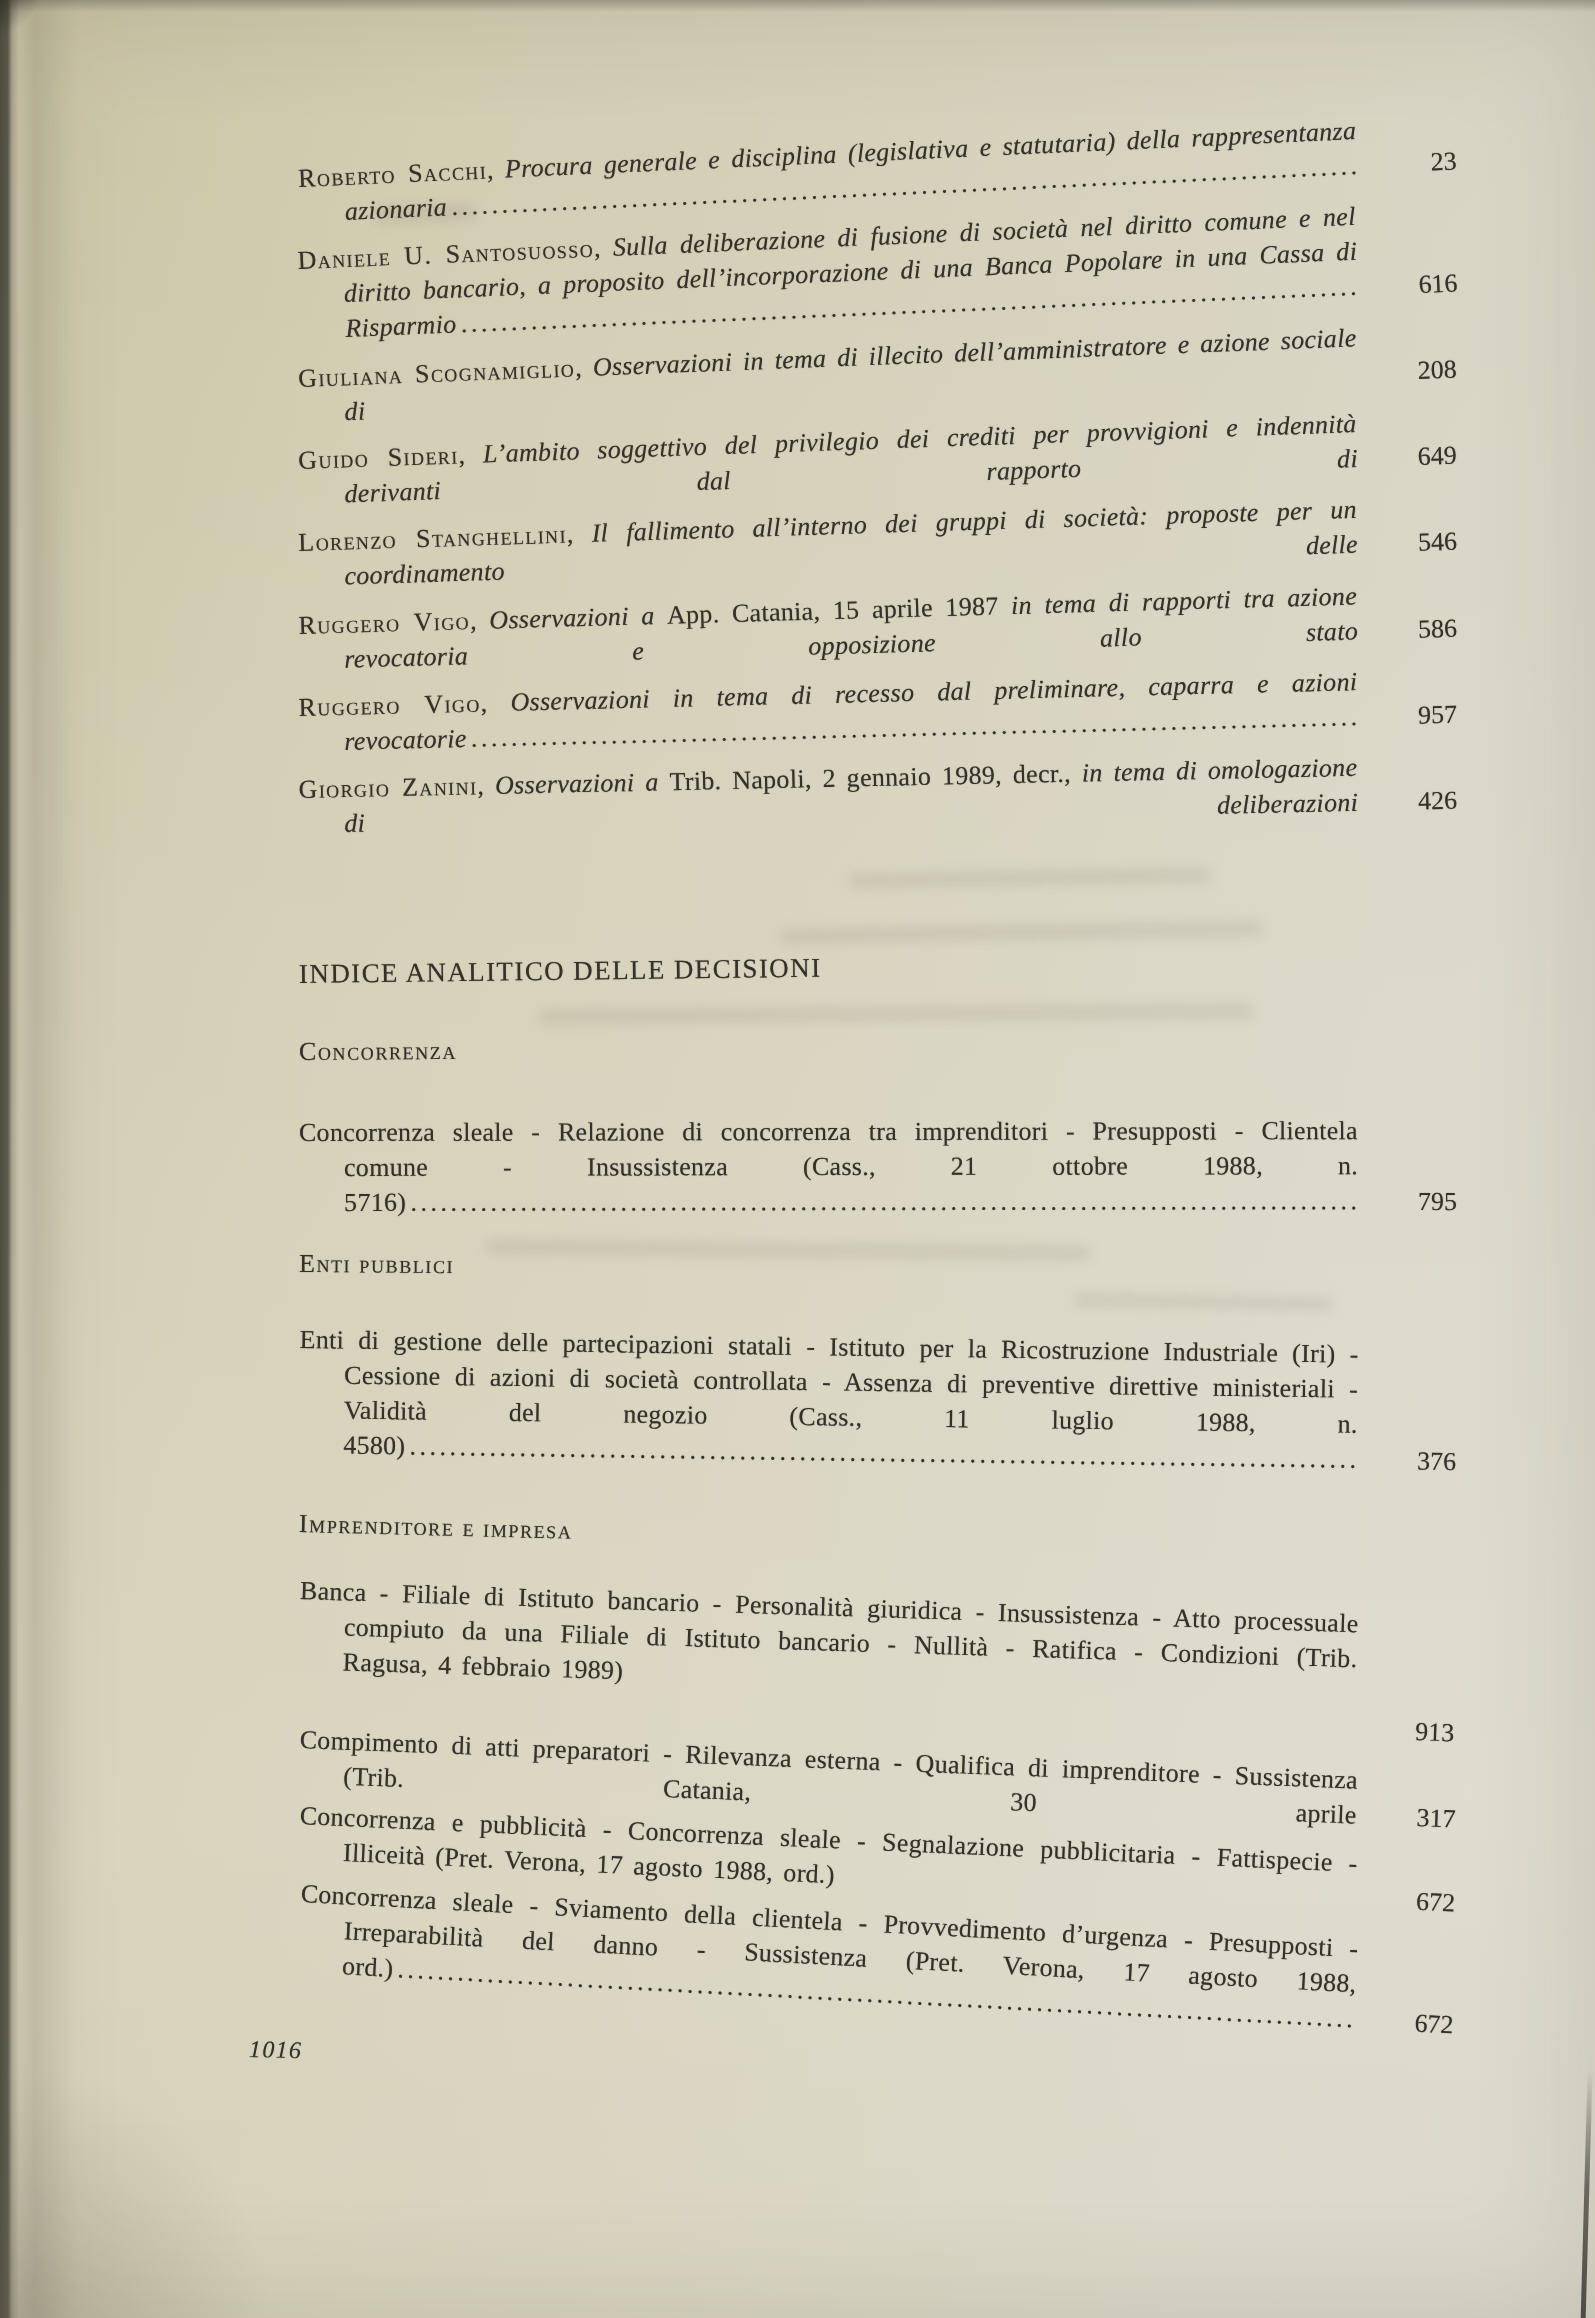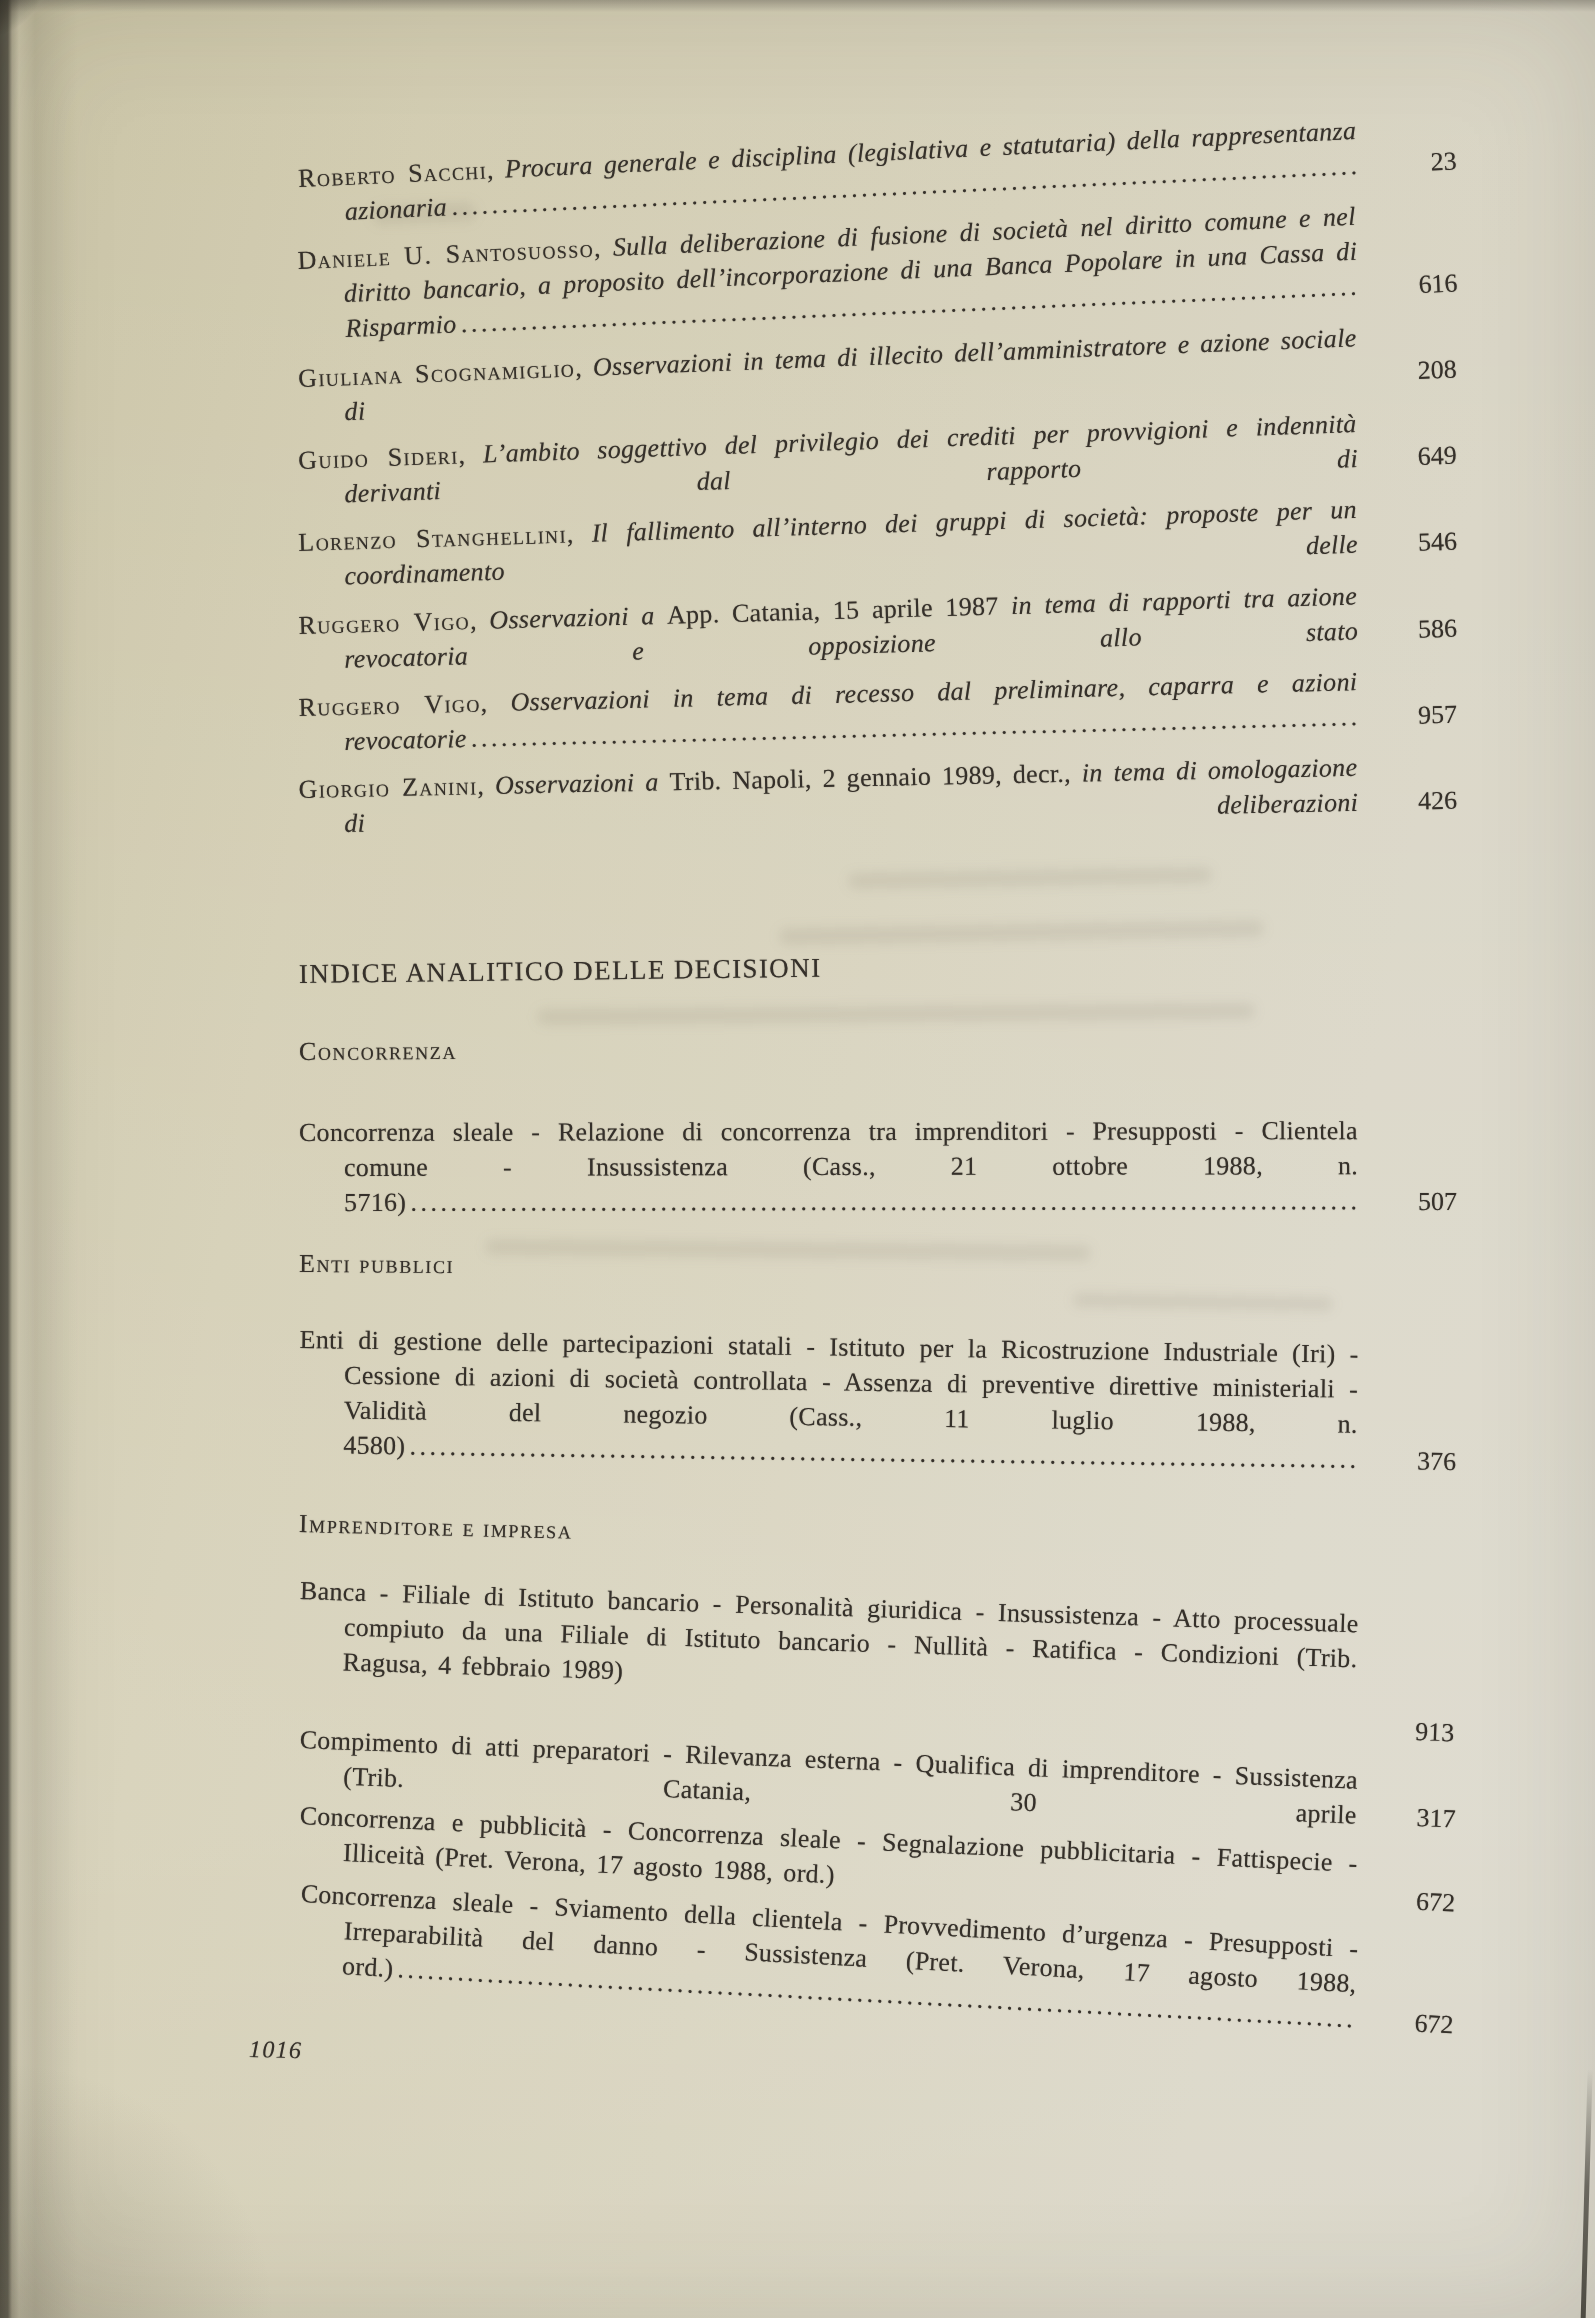--- a/index.html
+++ b/index.html
@@ -128,21 +128,21 @@
     <div class="etext" style="max-height:76px"><span class="author">Giorgio Zanini</span><span><span class="rm">, </span><span class="it">Osservazioni a </span><span class="rm">Trib. Napoli, 2 gennaio 1989, decr., </span><span class="it">in tema di omologazione di deliberazioni assembleari</span></span><span class="dots">..................................................................................................................................</span></div>
     <div class="num" style="top:35px">426</div>
   </div>
 
   <div class="heading" style="top:959px;transform:rotate(-0.7deg)">INDICE ANALITICO DELLE DECISIONI</div>
 
   <div class="seclabel" style="top:1037px;transform:rotate(-0.4deg)">Concorrenza</div>
 
   <div class="entry" style="top:1115px;transform:rotate(-0.1deg)">
     <div class="etext" style="max-height:112px"><span>Concorrenza sleale - Relazione di concorrenza tra imprenditori - Pre­supposti - Clientela comune - Insussistenza (Cass., 21 ottobre 1988, n. 5716)</span><span class="dots">..................................................................................................................................</span></div>
-    <div class="num" style="top:71px">507</div>
+    <div class="num" style="top:71px">795</div>
   </div>
 
   <div class="seclabel" style="top:1249px;transform:rotate(0.4deg)">Enti pubblici</div>
 
   <div class="entry" style="top:1322px;transform:rotate(0.8deg)">
     <div class="etext" style="max-height:147px"><span>Enti di gestione delle partecipazioni statali - Istituto per la Ricostruzio­ne Industriale (Iri) - Cessione di azioni di società controllata - As­senza di preventive direttive ministeriali - Validità del negozio (Cass., 11 luglio 1988, n. 4580)</span><span class="dots">..................................................................................................................................</span></div>
     <div class="num" style="top:106px">376</div>
   </div>
 
   <div class="seclabel" style="top:1509px;transform:rotate(1.4deg)">Imprenditore e impresa</div>

